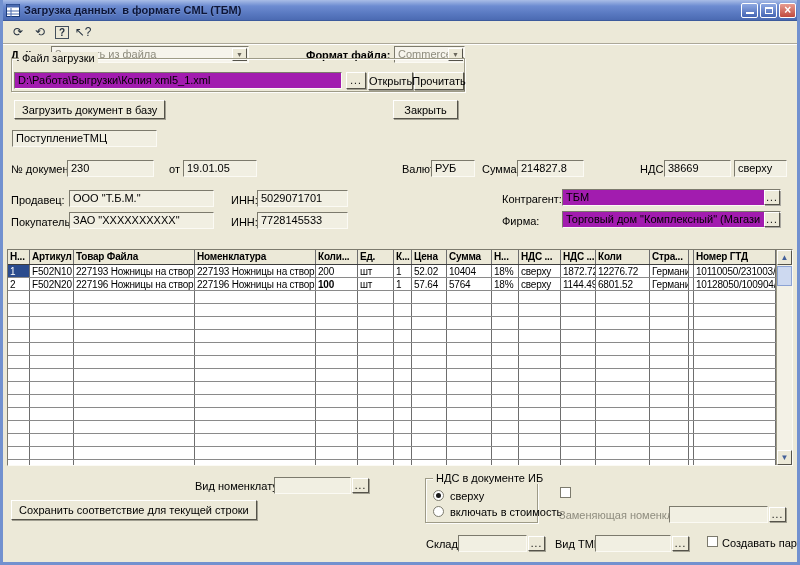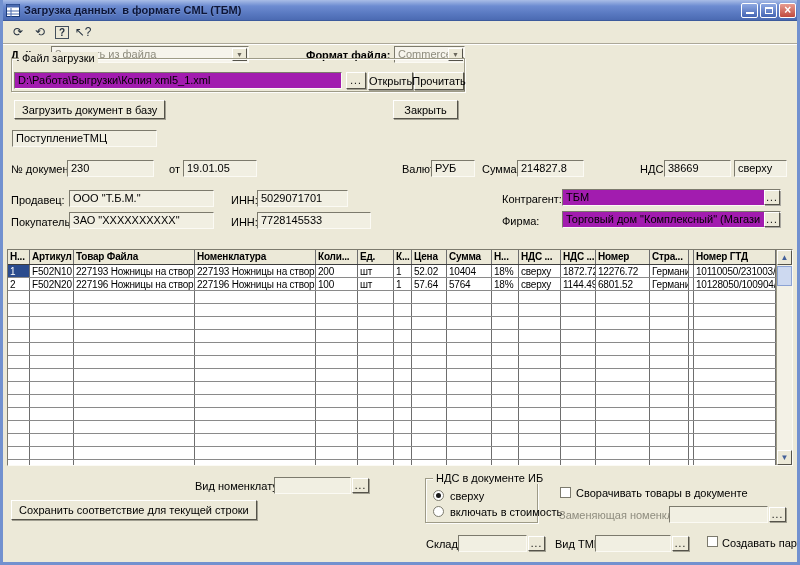--- a/index.html
+++ b/index.html
@@ -150,40 +150,40 @@
   <div class="inp" style="left:66px;top:190px;width:145px;height:17px">ООО "Т.Б.М."</div>
   <span class="lbl" style="left:228px;top:194px">ИНН:</span>
   <div class="inp" style="left:254px;top:190px;width:91px;height:17px">5029071701</div>
   <span class="lbl" style="left:499px;top:193px">Контрагент:</span>
   <div class="inp white" style="left:559px;top:189px;width:219px;height:17px">ТБМ</div>
   <div class="btn sm" style="left:761px;top:190px;width:16px;height:15px">...</div>
 
   <span class="lbl" style="left:8px;top:216px">Покупатель:</span>
   <div class="inp" style="left:66px;top:212px;width:145px;height:17px">ЗАО "ХХХХХХХХХХ"</div>
   <span class="lbl" style="left:228px;top:216px">ИНН:</span>
-  <div class="inp" style="left:254px;top:212px;width:114px;height:17px">7728145533</div>
+  <div class="inp" style="left:254px;top:212px;width:91px;height:17px">7728145533</div>
   <span class="lbl" style="left:499px;top:215px">Фирма:</span>
   <div class="inp white" style="left:559px;top:211px;width:219px;height:17px">Торговый дом "Комплексный" (Магази</div>
   <div class="btn sm" style="left:761px;top:212px;width:16px;height:15px">...</div>
 
   <div class="grid">
     <div class="ghead">
         <div class="gc gh" style="width: 22px;">Н...</div>
         <div class="gc gh" style="width: 44px;">Артикул</div>
         <div class="gc gh" style="width: 121px;">Товар Файла</div>
         <div class="gc gh" style="width: 121px;">Номенклатура</div>
         <div class="gc gh" style="width: 42px;">Коли...</div>
         <div class="gc gh" style="width: 36px;">Ед.</div>
         <div class="gc gh" style="width: 18px;">К...</div>
         <div class="gc gh" style="width: 35px;">Цена</div>
         <div class="gc gh" style="width: 45px;">Сумма</div>
         <div class="gc gh" style="width: 27px;">Н...</div>
         <div class="gc gh" style="width: 42px;">НДС ...</div>
         <div class="gc gh" style="width: 35px;">НДС ...</div>
-        <div class="gc gh" style="width: 54px;">Номер</div>
+        <div class="gc gh" style="width: 54px;">Коли</div>
         <div class="gc gh" style="width: 39px;">Стра...</div>
         <div class="gc gh" style="width: 5px;"></div>
         <div class="gc gh last" style="width: 84px;">Номер ГТД</div>
       </div>
     <div class="gbody">
         <div class="grow">
           <div class="gc sel" style="width: 22px;">1</div>
           <div class="gc" style="width: 44px;">F502N10</div>
           <div class="gc" style="width: 121px;">227193 Ножницы на створке 31</div>
           <div class="gc" style="width: 121px;">227193 Ножницы на створке 31</div>
@@ -198,21 +198,21 @@
           <div class="gc" style="width: 54px;">12276.72</div>
           <div class="gc" style="width: 39px;">Германия</div>
           <div class="gc" style="width: 5px;"></div>
           <div class="gc last" style="width: 84px;">10110050/231003/0005</div>
         </div>
         <div class="grow">
           <div class="gc" style="width: 22px;">2</div>
           <div class="gc" style="width: 44px;">F502N20</div>
           <div class="gc" style="width: 121px;">227196 Ножницы на створке 61</div>
           <div class="gc" style="width: 121px;">227196 Ножницы на створке 61</div>
-          <div class="gc" style="width: 42px;">100</div>
+          <div class="gc" style="width: 42px; font-weight: bold;">100</div>
           <div class="gc" style="width: 36px;">шт</div>
           <div class="gc" style="width: 18px;">1</div>
           <div class="gc" style="width: 35px;">57.64</div>
           <div class="gc" style="width: 45px;">5764</div>
           <div class="gc" style="width: 27px;">18%</div>
           <div class="gc" style="width: 42px;">сверху</div>
           <div class="gc" style="width: 35px;">1144.49</div>
           <div class="gc" style="width: 54px;">6801.52</div>
           <div class="gc" style="width: 39px;">Германия</div>
           <div class="gc" style="width: 5px;"></div>
@@ -485,21 +485,20 @@
 
   <div class="group" style="left:422px;top:478px;width:113px;height:45px">
     <span class="legend">НДС в документе ИБ</span>
   </div>
   <span class="radio checked" style="left:430px;top:490px"></span>
   <span class="lbl" style="left:447px;top:490px">сверху</span>
   <span class="radio" style="left:430px;top:506px"></span>
   <span class="lbl" style="left:447px;top:506px">включать в стоимость</span>
 
   <span class="check" style="left:557px;top:487px"></span>
-  <span class="lbl" style="left:573px;top:487px">Сворачивать товары в документе</span>
   <span class="lbl" style="left:556px;top:509px;color:#8e8c7e">Заменяющая номенклатура:</span>
   <div class="inp dis" style="left:666px;top:506px;width:99px;height:17px"></div>
   <div class="btn sm" style="left:766px;top:507px;width:17px;height:15px">...</div>
 
   <span class="lbl" style="left:423px;top:538px">Склад:</span>
   <div class="inp" style="left:455px;top:535px;width:69px;height:17px"></div>
   <div class="btn sm" style="left:525px;top:536px;width:17px;height:15px">...</div>
   <span class="lbl" style="left:552px;top:538px">Вид ТМЦ:</span>
   <div class="inp" style="left:592px;top:535px;width:76px;height:17px"></div>
   <div class="btn sm" style="left:669px;top:536px;width:17px;height:15px">...</div>

